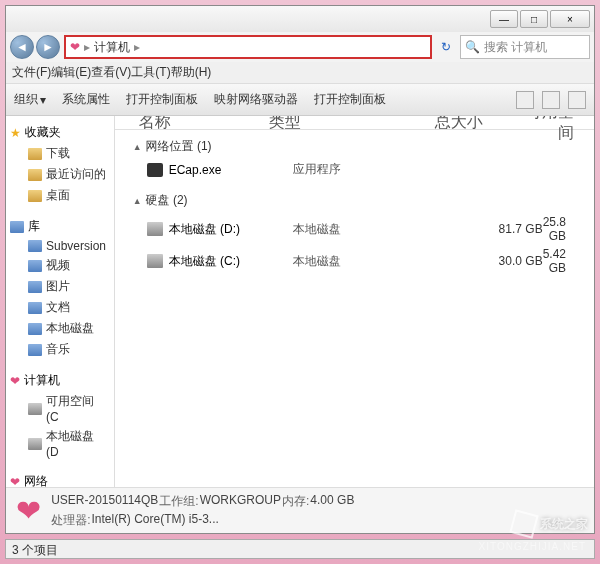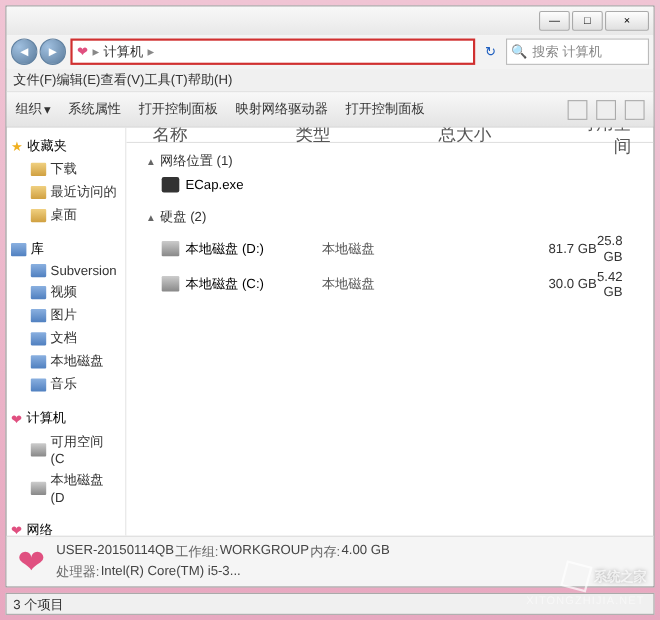--- a/index.html
+++ b/index.html
@@ -30,21 +30,21 @@
 .side-hdr .star { color: #f0b020; }
 .side-item { padding: 2px 0 2px 18px; display: flex; align-items: center; gap: 4px; cursor: pointer; color: #333; }
 .side-ico { width: 14px; height: 12px; display: inline-block; }
 .ico-folder { background: linear-gradient(180deg, #f0d080, #d0a040); border-radius: 1px; }
 .ico-drive { background: linear-gradient(180deg, #ccc, #888); border-radius: 1px; }
 .ico-lib { background: linear-gradient(180deg, #8ab0e0, #5080c0); border-radius: 1px; }
 .main { flex: 1; background: #fff; display: flex; flex-direction: column; }
 .col-hdr { height: 14px; border-bottom: 1px solid #e0e0e0; display: flex; align-items: center; font-size: 16px; color: #555; padding-left: 24px; }
 .col-name { width: 130px; }
 .col-type { width: 130px; }
-.col-size { width: 120px; text-align: left; }
+.col-size { width: 120px; text-align: center; }
 .col-free { flex: 1; text-align: right; padding-right: 20px; }
 .section { padding: 4px 8px; }
 .sec-hdr { font-size: 12px; color: #333; padding: 4px 0 4px 10px; display: flex; align-items: center; gap: 4px; }
 .tri { color: #666; font-size: 9px; }
 .row { display: flex; align-items: center; font-size: 12px; padding: 2px 0 2px 24px; cursor: pointer; }
 .row-ico { width: 16px; height: 14px; margin-right: 6px; }
 .ico-cam { background: #333; border-radius: 2px; }
 .row .col-name { width: 124px; }
 .row .col-type { width: 130px; color: #555; }
 .row .col-size { width: 120px; text-align: right; color: #333; }
@@ -190,20 +190,21 @@
       </div>
 
       <div class="section">
         <div class="sec-hdr">
             <span class="tri">▲</span>
             <span>网络位置 (1)</span>
           </div>
         <div class="row">
           <span class="row-ico ico-cam"></span>
           <span class="col-name">ECap.exe</span>
+          <span class="col-type">应用程序</span>
         </div>
       </div>
 
       <div class="section">
         <div class="sec-hdr">
             <span class="tri">▲</span>
             <span>硬盘 (2)</span>
           </div>
         <div class="row">
           <span class="row-ico ico-drive"></span>

